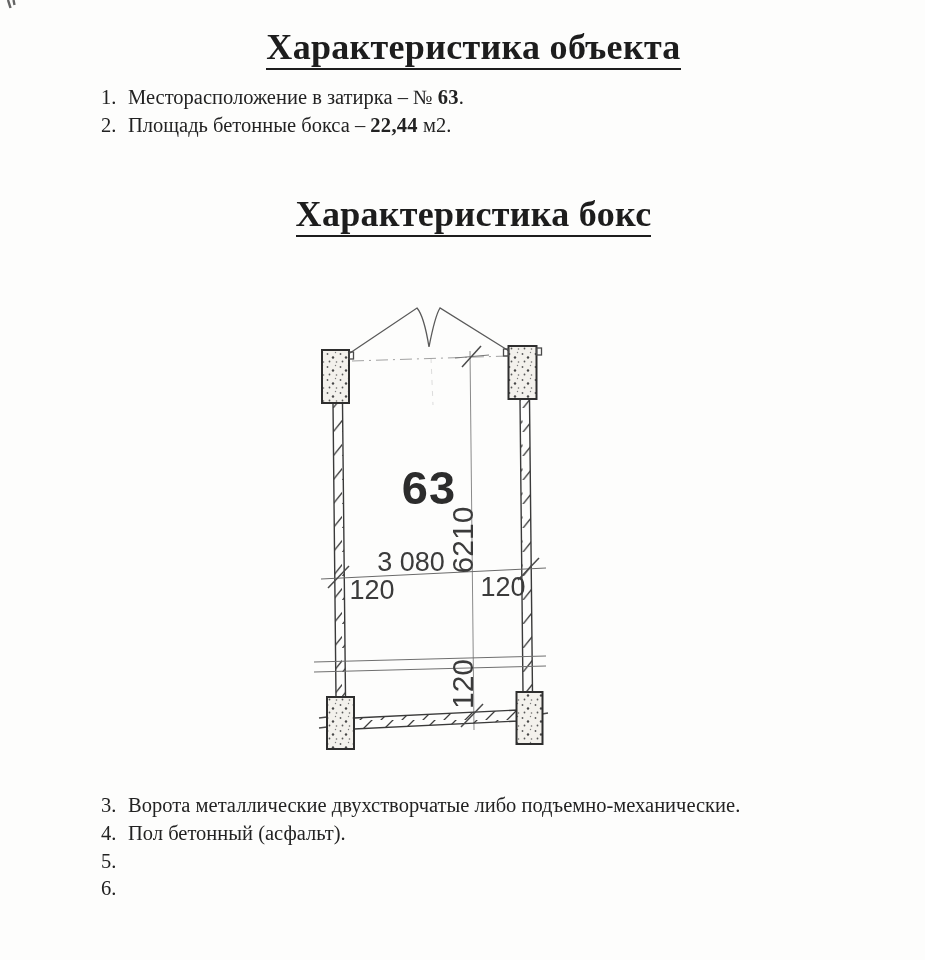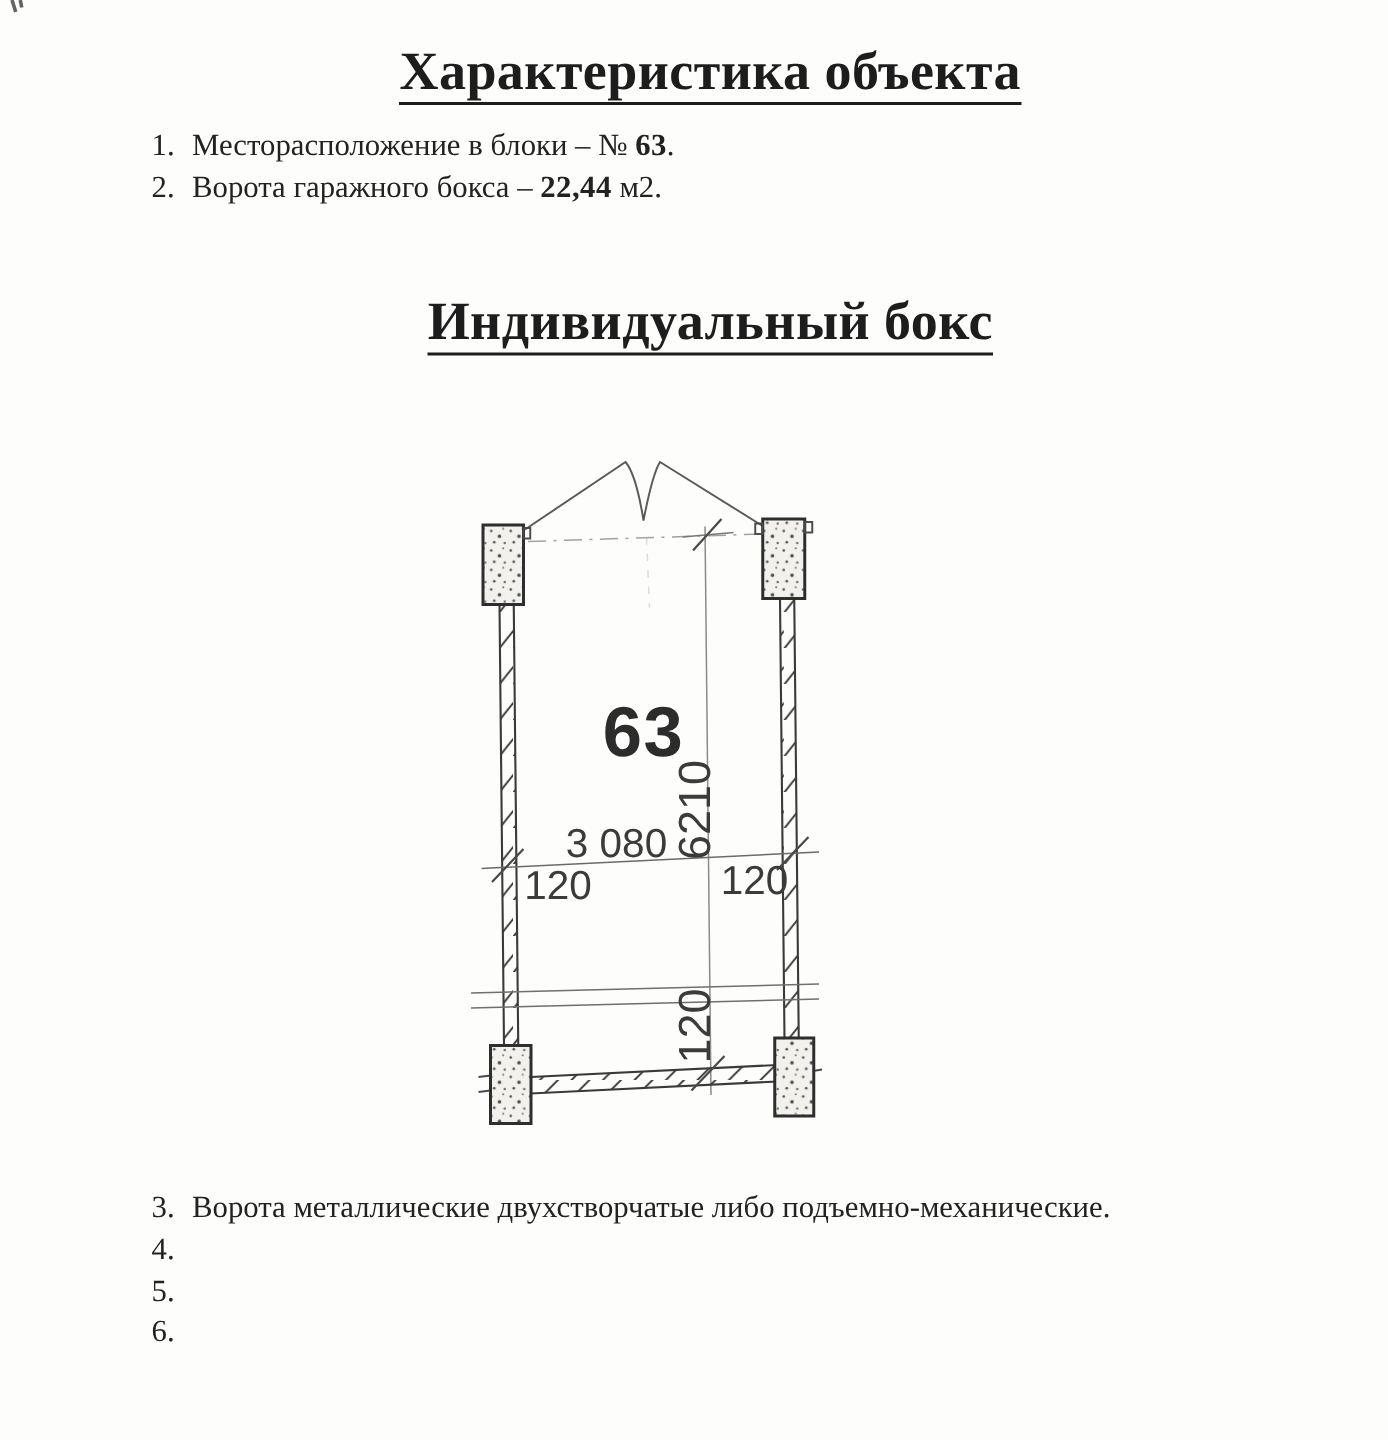--- a/index.html
+++ b/index.html
@@ -44,30 +44,30 @@
 
 <div class="page">
 
   <div class="heading h1">
     <span class="u">Характеристика объекта</span>
   </div>
 
   <ol class="doc-list list-top">
     <li>
       <span class="num">1.</span>
-      <span class="txt"><span>Месторасположение  в блоки – № </span><b>63</b><span>.</span></span>
+      <span class="txt"><span>Месторасположение  в затирка – № </span><b>63</b><span>.</span></span>
     </li>
     <li>
       <span class="num">2.</span>
-      <span class="txt"><span>Ворота гаражного бокса – </span><b>22,44</b><span> м2.</span></span>
+      <span class="txt"><span>Площадь бетонные бокса – </span><b>22,44</b><span> м2.</span></span>
     </li>
   </ol>
 
   <div class="heading h2">
-    <span class="u">Индивидуальный бокс</span>
+    <span class="u">Характеристика бокс</span>
   </div>
 
   <svg class="plan" width="925" height="960" viewBox="0 0 925 960">
     <defs>
       <pattern id="stip" width="13" height="13" patternUnits="userSpaceOnUse">
         <rect width="13" height="13" fill="#f3f1ec"></rect>
         <circle cx="2.5" cy="3" r="0.9" fill="#5a5a5a"></circle>
         <circle cx="8" cy="6.5" r="1.2" fill="#474747"></circle>
         <circle cx="11.5" cy="11" r="0.8" fill="#6a6a6a"></circle>
         <circle cx="4.5" cy="10.5" r="0.9" fill="#585858"></circle>
@@ -144,20 +144,21 @@
     <text class="dimv" x="473" y="684" text-anchor="middle" transform="rotate(-90 473 684)">120</text>
   </svg>
 
   <ol class="doc-list list-bottom">
     <li>
       <span class="num">3.</span>
       <span class="txt">Ворота металлические двухстворчатые либо подъемно-механические.</span>
     </li>
     <li>
       <span class="num">4.</span>
+      <span class="txt">Пол бетонный (асфальт).</span>
     </li>
     <li>
       <span class="num">5.</span>
     </li>
     <li>
       <span class="num">6.</span>
     </li>
   </ol>
 
 </div>

